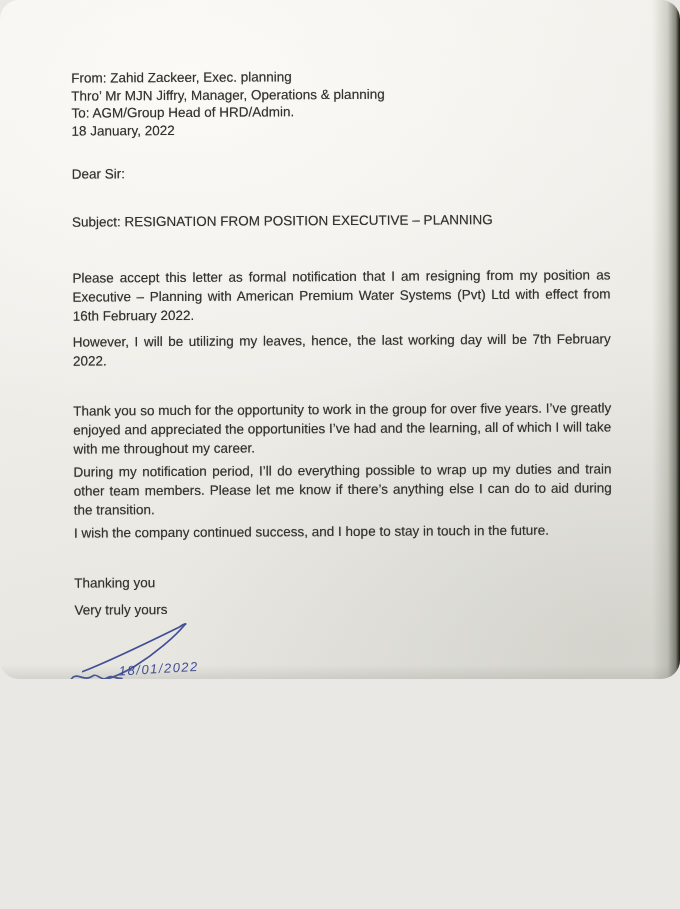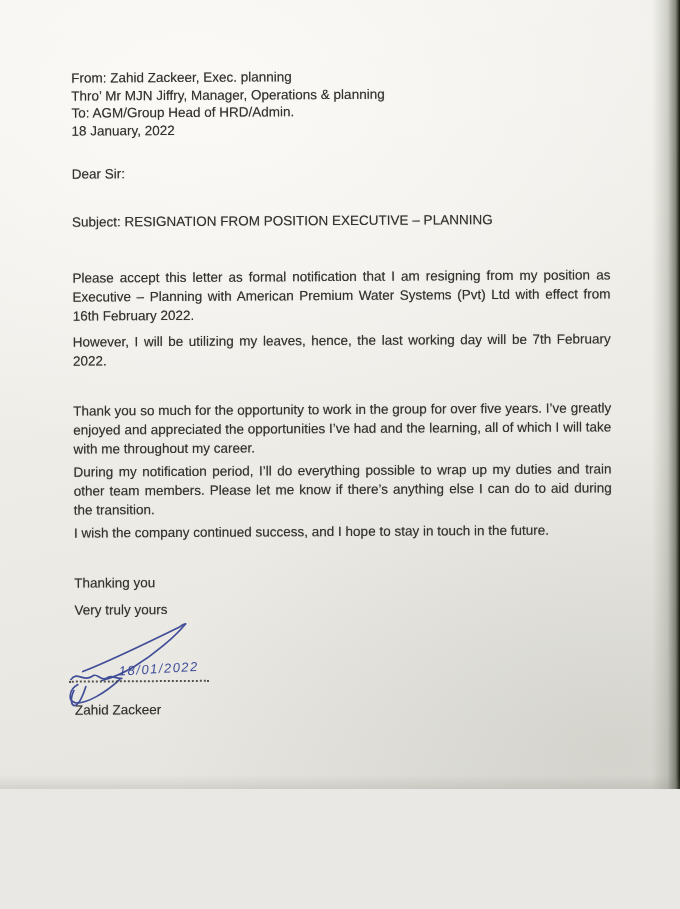--- a/index.html
+++ b/index.html
@@ -7,26 +7,27 @@
     padding: 0;
     background: #e9e8e4;
     width: 680px;
     height: 909px;
     overflow: hidden;
     font-family: "Liberation Sans", sans-serif;
   }
   .photo {
     position: relative;
     width: 680px;
-    height: 789px;
+    height: 679px;
     overflow: hidden;
     background:
       radial-gradient(ellipse 900px 600px at 28% 12%, rgba(252,251,248,0.9) 0%, rgba(252,251,248,0) 60%),
       radial-gradient(ellipse 700px 500px at 90% 95%, rgba(150,152,140,0.22) 0%, rgba(150,152,140,0) 65%),
       linear-gradient(168deg, #f3f2ee 0%, #efeee9 38%, #eae9e4 70%, #e4e3de 100%);
+    border-radius: 19px;
   }
   
   .edge-right {
     position: absolute;
     top: 0; right: 0;
     width: 28px; height: 100%;
     background: linear-gradient(to right,
       rgba(140,143,130,0) 0%,
       rgba(140,143,130,0.35) 55%,
       rgba(95,98,85,0.75) 85%,

